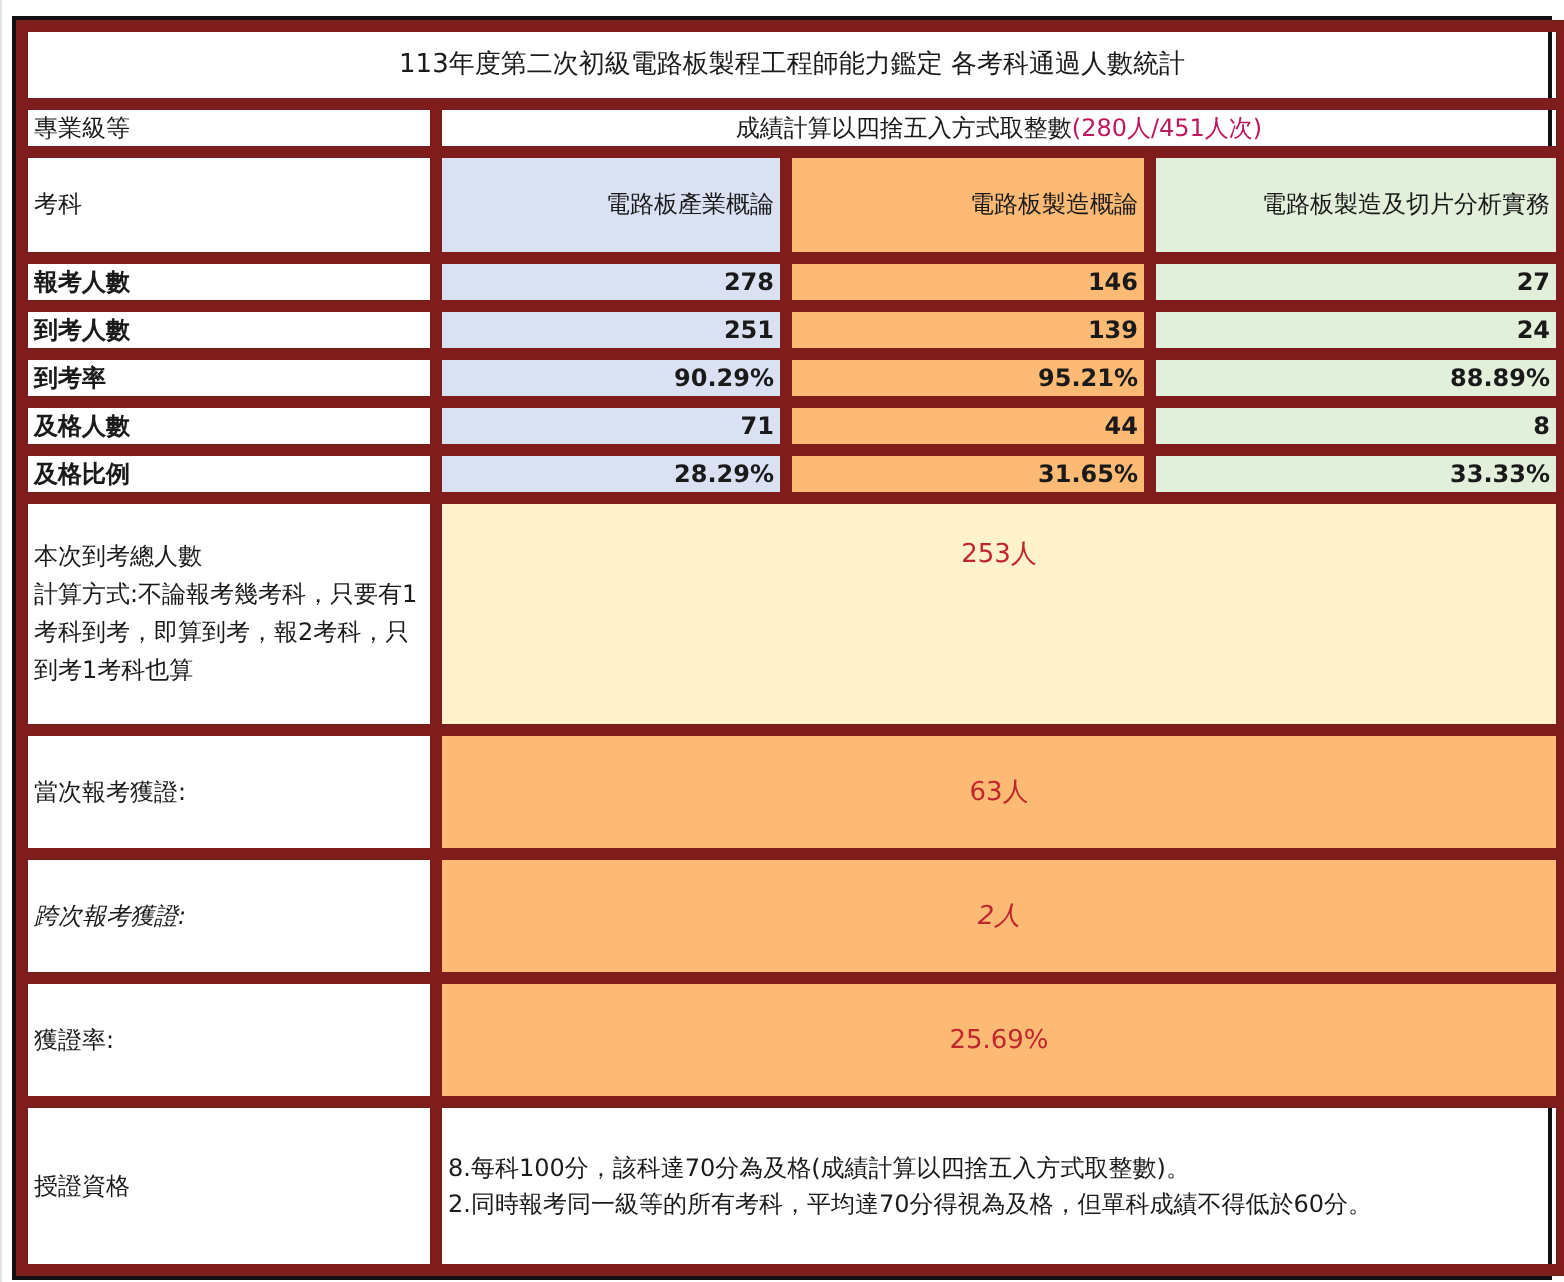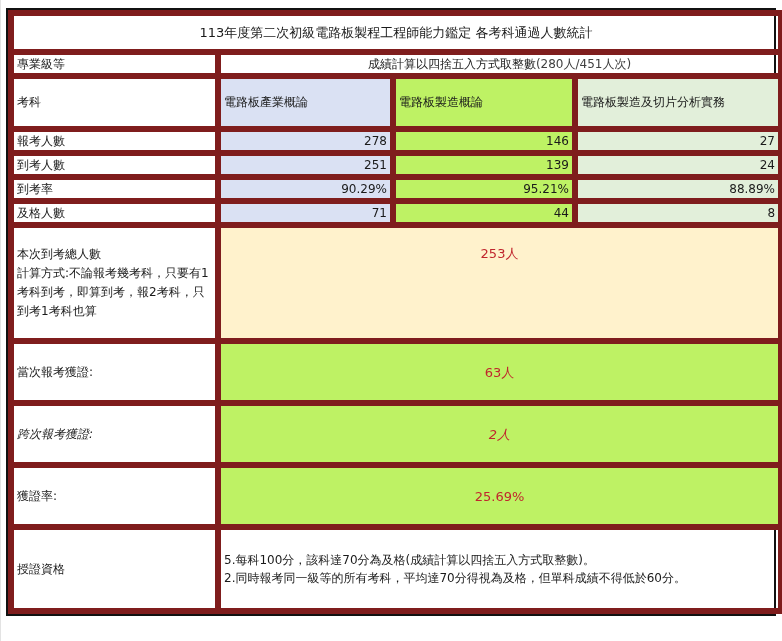--- a/index.html
+++ b/index.html
@@ -51,30 +51,30 @@
     col.c2 { width: 182px; }
     col.c3 { width: 206px; }
 
     .title-cell {
       height: 33px;
       text-align: center;
       font-size: 13px;
     }
     .level-row td { height: 18px; }
     .level-value { text-align: center; }
-    .red { color: #404040; }
+    .red { color: #be185d; }
 
     .subject-row td { height: 47px; }
-    .subject-head { text-align: left; }
+    .subject-head { text-align: right; }
 
-    .data-row td { height: 18px; }
+    .data-row td { height: 18px; font-weight: bold; }
     .num { text-align: right; }
 
     .bg-blue { background: #dae1f3; }
-    .bg-peach { background: #bef264; }
+    .bg-peach { background: #fdba74; }
     .bg-green { background: #e2efda; }
     .bg-yellow { background: #fff2cc; }
 
     .summary-label {
       white-space: normal;
       line-height: 19px;
       vertical-align: middle;
     }
     .summary-value {
       text-align: center;
@@ -143,20 +143,26 @@
       <td class="num bg-blue">90.29%</td>
       <td class="num bg-peach">95.21%</td>
       <td class="num bg-green">88.89%</td>
     </tr>
     <tr class="data-row">
       <td>及格人數</td>
       <td class="num bg-blue">71</td>
       <td class="num bg-peach">44</td>
       <td class="num bg-green">8</td>
     </tr>
+    <tr class="data-row">
+      <td>及格比例</td>
+      <td class="num bg-blue">28.29%</td>
+      <td class="num bg-peach">31.65%</td>
+      <td class="num bg-green">33.33%</td>
+    </tr>
 
     <tr class="r-total">
       <td class="summary-label">
         <span style="display:block">本次到考總人數</span>
         <span style="display:block">計算方式:不論報考幾考科，只要有1考科到考，即算到考，報2考科，只到考1考科也算</span>
       </td>
       <td colspan="3" class="summary-value bg-yellow">253人</td>
     </tr>
 
 
@@ -171,19 +177,19 @@
     </tr>
 
     <tr class="r-rate">
       <td class="summary-label">獲證率:</td>
       <td colspan="3" class="summary-value bg-peach">25.69%</td>
     </tr>
 
     <tr class="r-qual">
       <td class="summary-label">授證資格</td>
       <td colspan="3" class="qual-text">
-        <span class="qual-line">5.每科100分，該科達70分為及格(成績計算以四捨五入方式取整數)。</span>
+        <span class="qual-line">8.每科100分，該科達70分為及格(成績計算以四捨五入方式取整數)。</span>
         <span class="qual-line">2.同時報考同一級等的所有考科，平均達70分得視為及格，但單科成績不得低於60分。</span>
       </td>
     </tr>
   </tbody>
     </table>
 </div>
 
 </body></html>

